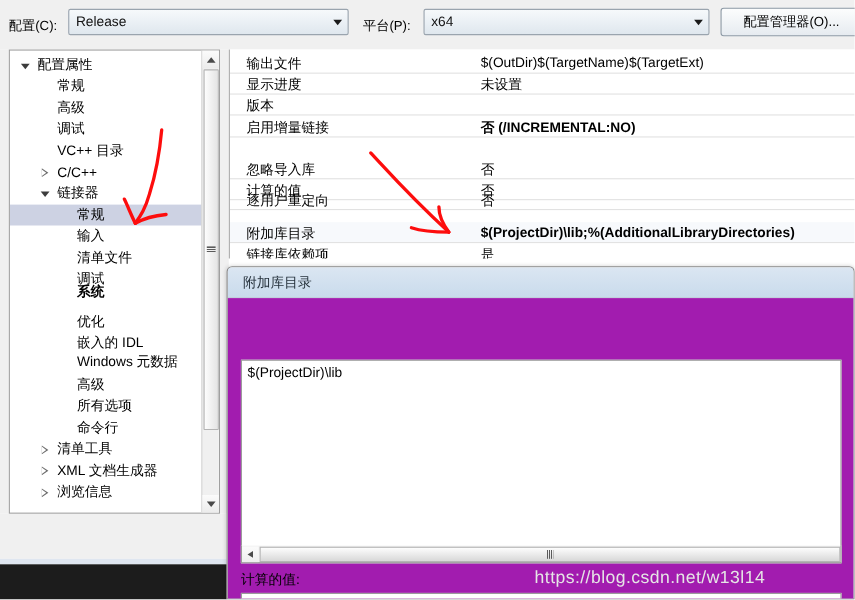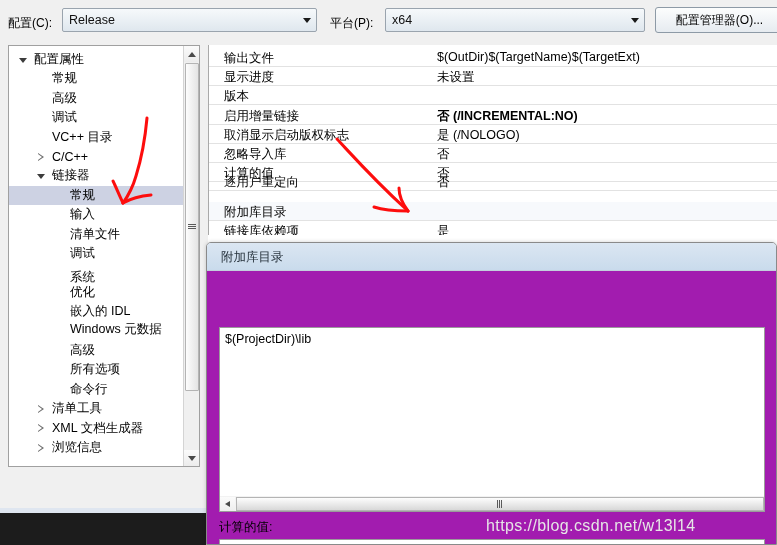--- a/index.html
+++ b/index.html
@@ -215,21 +215,21 @@
       <div class="tnode" style="top: 178.6px;">
         <span style="display: inline-block; width: 42px; flex: 0 0 auto;"></span>
         <span class="tw"></span>
         <span style="padding-left: 3px;">清单文件</span>
       </div>
       <div class="tnode" style="top: 198px;">
         <span style="display: inline-block; width: 42px; flex: 0 0 auto;"></span>
         <span class="tw"></span>
         <span style="padding-left: 3px;">调试</span>
       </div>
-      <div class="tnode" style="top: 222px;">
+      <div class="tnode" style="top: 210px; font-weight: bold;">
         <span style="display: inline-block; width: 42px; flex: 0 0 auto;"></span>
         <span class="tw"></span>
         <span style="padding-left: 3px;">系统</span>
       </div>
       <div class="tnode" style="top: 236.8px;">
         <span style="display: inline-block; width: 42px; flex: 0 0 auto;"></span>
         <span class="tw"></span>
         <span style="padding-left: 3px;">优化</span>
       </div>
       <div class="tnode" style="top: 256.2px;">
@@ -302,38 +302,35 @@
       <div class="pval">$(OutDir)$(TargetName)$(TargetExt)</div>
     </div>
     <div class="prow" style="top: 41.4px;">
       <div class="pname">版本</div>
       <div class="pval"></div>
     </div>
     <div class="prow" style="top: 60.6px;">
       <div class="pname">启用增量链接</div>
       <div class="pval b">否 (/INCREMENTAL:NO)</div>
     </div>
-    <div class="prow" style="top: 79.8px;">
-      <div class="pname">取消显示启动版权标志</div>
-      <div class="pval">是 (/NOLOGO)</div>
-    </div>
     <div class="prow" style="top: 99px;">
       <div class="pname">忽略导入库</div>
       <div class="pval">否</div>
     </div>
     <div class="prow" style="top: 118.2px;">
       <div class="pname">计算的值</div>
       <div class="pval">否</div>
     </div>
     <div class="prow" style="top: 127px;">
       <div class="pname">逐用户重定向</div>
       <div class="pval">否</div>
     </div>
     <div class="prow alt" style="top: 156.6px;">
       <div class="pname">附加库目录</div>
+      <div class="pval b">$(ProjectDir)\lib;%(AdditionalLibraryDirectories)</div>
     </div>
     <div class="prow" style="top: 175.8px;">
       <div class="pname">链接库依赖项</div>
       <div class="pval">是</div>
     </div>
   </div>
 
 <div id="dlg">
   <div id="dlghdr">
     <span>附加库目录</span>

